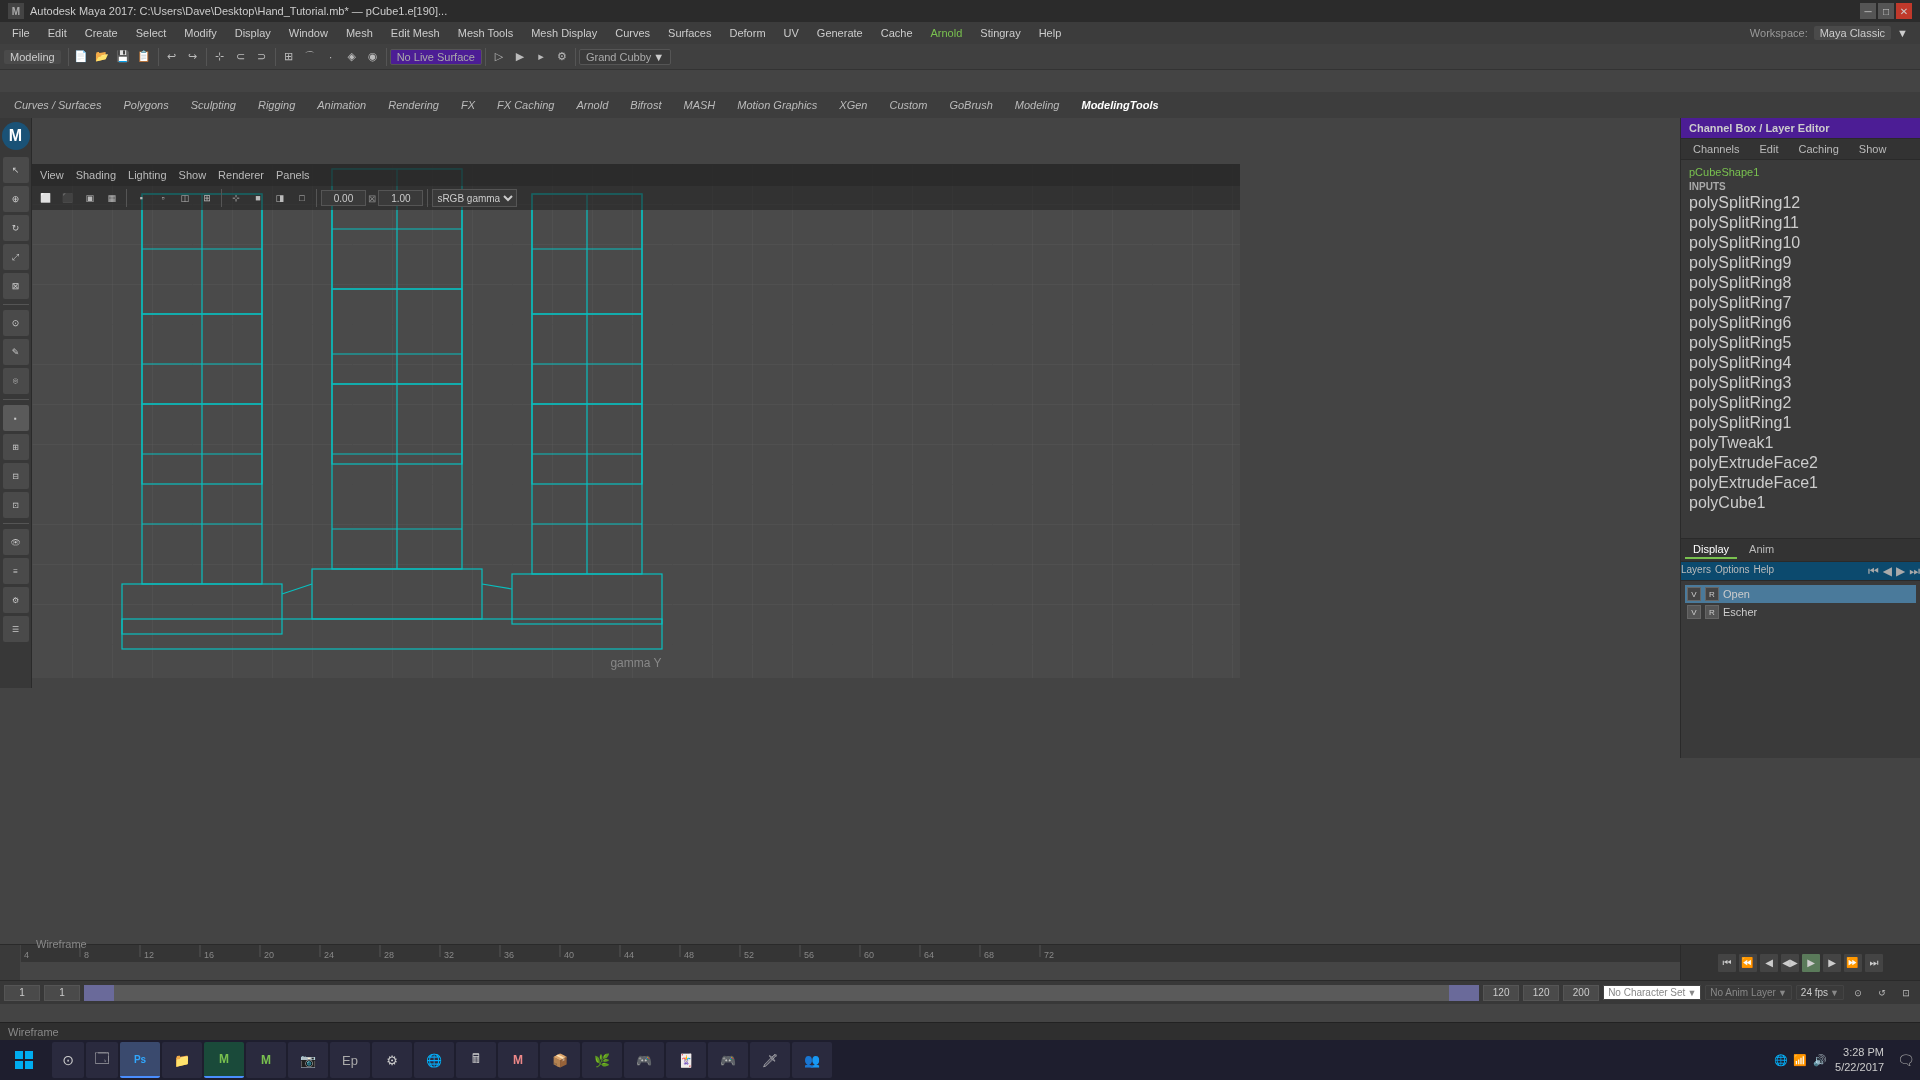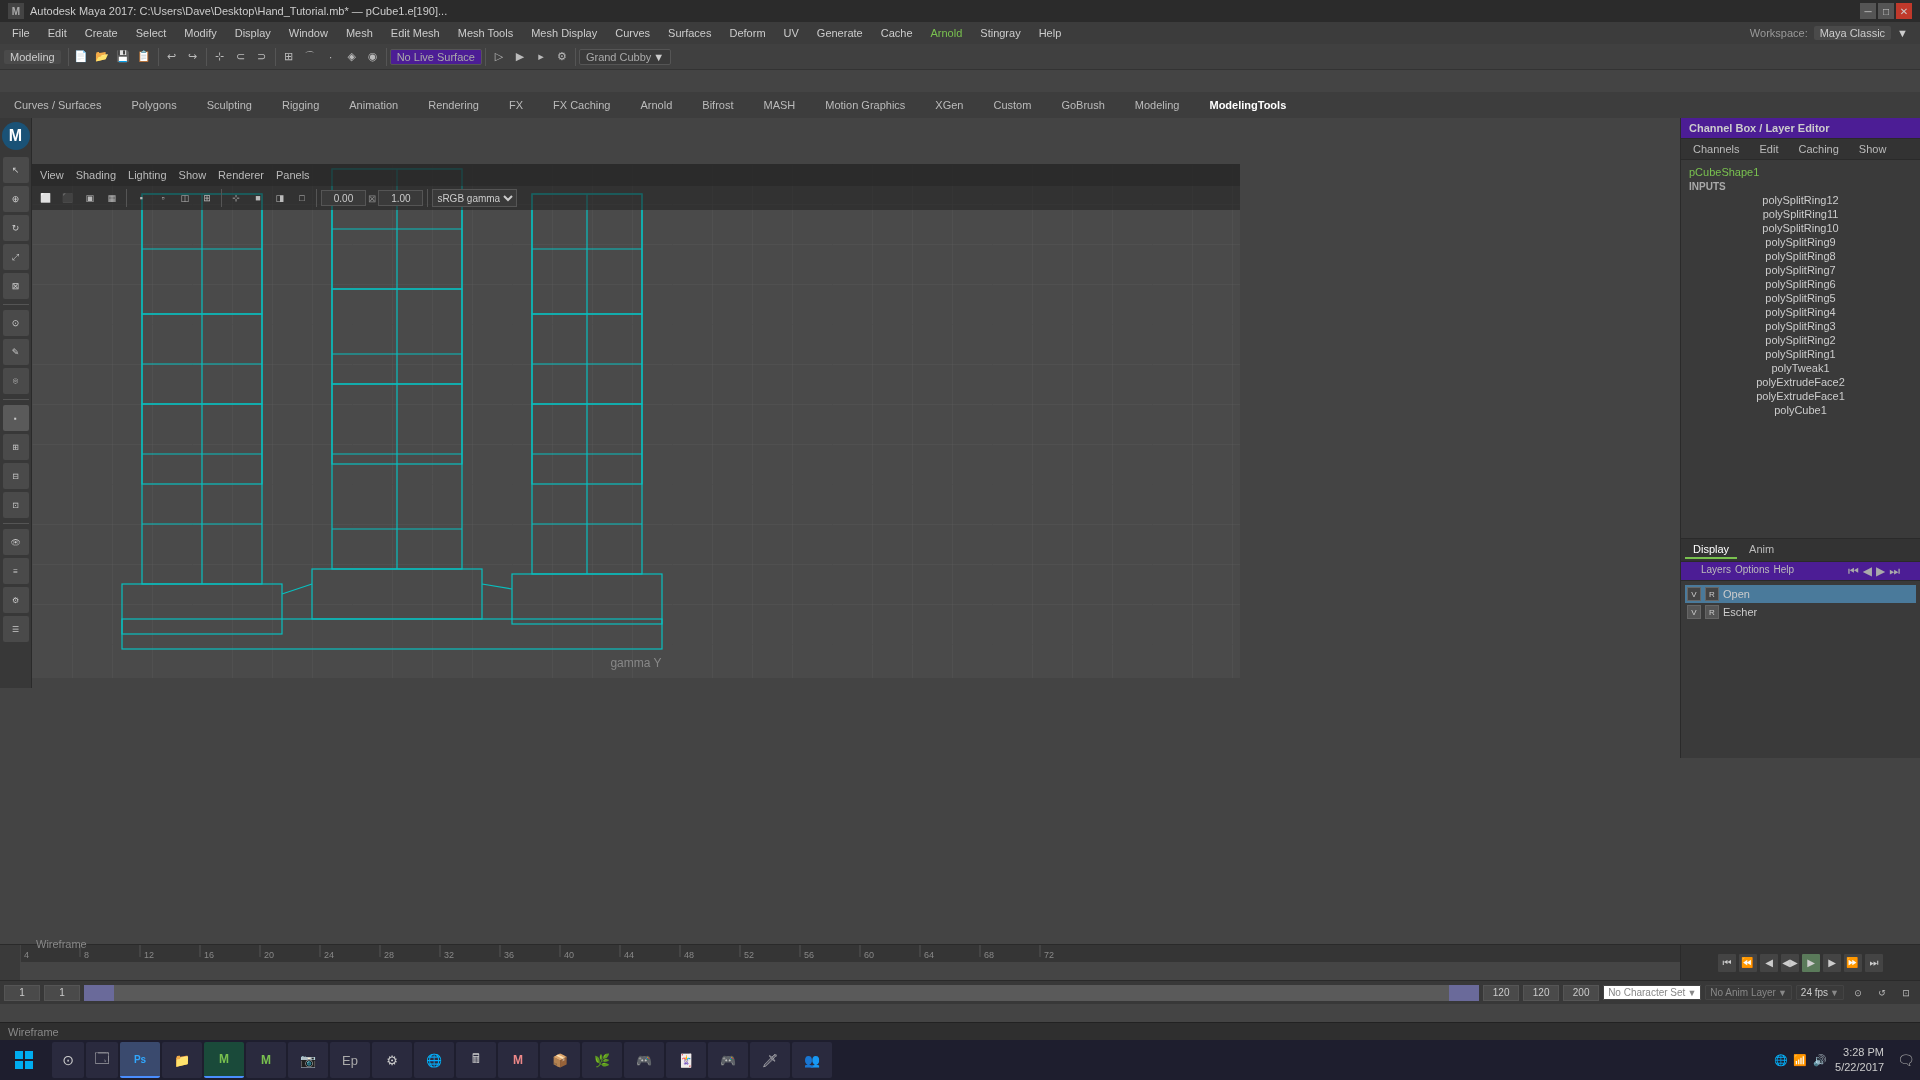--- a/index.html
+++ b/index.html
@@ -19,21 +19,21 @@
     .menu-item.active { color: #79c14f; }
 
     
     #toolbar { position: absolute; top: 66px; left: 0; width: 1920px; height: 26px; background: #404040; display: flex; align-items: center; padding: 0 4px; gap: 1px; z-index: 97; border-bottom: 1px solid #333; }
     .tool-btn { width: 26px; height: 26px; background: #4a4a4a; border-radius: 2px; display: flex; align-items: center; justify-content: center; cursor: pointer; font-size: 12px; }
 
     
     #quick-layout { position: absolute; top: 118px; left: 0; width: 32px; bottom: 100px; background: #383838; display: flex; flex-direction: column; align-items: center; padding: 4px 0; gap: 3px; z-index: 96; border-right: 1px solid #2a2a2a; }
 
     
-    #toolbar2 { position: absolute; top: 92px; left: 0; width: 1920px; height: 26px; background: #3d3d3d; display: flex; align-items: center; padding: 0 4px; gap: 10px; z-index: 97; }
+    #toolbar2 { position: absolute; top: 92px; left: 0; width: 1920px; height: 26px; background: #3d3d3d; display: flex; align-items: center; padding: 0 4px; gap: 2px; z-index: 97; font-style: italic; }
 
     
     #viewport { position: absolute; top: 118px; left: 32px; width: 1208px; height: 560px; background: #4a4a4a; overflow: hidden; }
     #viewport-grid { position: absolute; top: 0; left: 0; width: 100%; height: 100%; background-image: linear-gradient(rgba(90,90,90,0.4) 1px, transparent 1px), linear-gradient(90deg, rgba(90,90,90,0.4) 1px, transparent 1px); background-size: 40px 40px; }
     #viewport-grid-major { position: absolute; top: 0; left: 0; width: 100%; height: 100%; background-image: linear-gradient(rgba(70,70,70,0.6) 1px, transparent 1px), linear-gradient(90deg, rgba(70,70,70,0.6) 1px, transparent 1px); background-size: 160px 160px; }
 
     
     #viewport-menu { position: absolute; top: 118px; left: 32px; width: 1208px; height: 22px; background: rgba(40,40,40,0.7); display: flex; align-items: center; padding: 0 8px; gap: 12px; z-index: 95; }
     .vp-menu-item { font-size: 11px; color: #bbb; cursor: pointer; }
 
@@ -41,21 +41,21 @@
     #model-svg { position: absolute; top: 150px; left: 32px; width: 1208px; height: 520px; z-index: 94; }
 
     
     #channel-box { position: absolute; top: 118px; right: 0; width: 240px; height: 560px; background: #3a3a3a; border-left: 1px solid #2a2a2a; overflow-y: auto; z-index: 96; }
     #channel-box-header { padding: 4px 8px; background: #4c1d95; font-size: 11px; font-weight: bold; color: #ccc; border-bottom: 1px solid #2a2a2a; }
     #channel-box-tabs { display: flex; padding: 2px 4px; gap: 4px; background: #333; border-bottom: 1px solid #2a2a2a; }
     .cb-tab { padding: 2px 8px; font-size: 11px; color: #bbb; cursor: pointer; }
     #channel-box-content { padding: 4px; }
     .cb-node-name { color: #79c14f; font-size: 11px; padding: 2px 4px; }
     .cb-section { color: #aaa; font-size: 10px; padding: 1px 4px; font-weight: bold; }
-    .cb-item { font-size: 11px; color: #ccc; padding: 1px 4px; cursor: pointer; text-align: center; }
+    .cb-item { font-size: 16px; color: #ccc; padding: 1px 4px; cursor: pointer; }
 
     
     #layer-editor { position: absolute; bottom: 96px; right: 0; width: 240px; height: 220px; background: #3a3a3a; border-left: 1px solid #2a2a2a; border-top: 1px solid #2a2a2a; z-index: 96; }
     #layer-tabs { display: flex; padding: 2px 4px; gap: 4px; background: #333; border-bottom: 1px solid #2a2a2a; }
     .layer-tab { padding: 2px 8px; font-size: 11px; color: #bbb; cursor: pointer; }
     .layer-tab.active { color: #fff; border-bottom: 2px solid #79c14f; }
     #layer-content { padding: 4px; }
     .layer-row { display: flex; align-items: center; gap: 4px; padding: 2px 2px; font-size: 11px; }
     .layer-row.active { background: #4a7a9b; }
     .layer-vis { width: 14px; height: 14px; background: #555; border: 1px solid #666; display: flex; align-items: center; justify-content: center; font-size: 8px; }
@@ -352,21 +352,21 @@
     <div class="cb-item">polyExtrudeFace1</div>
     <div class="cb-item">polyCube1</div>
   </div>
 </div>
 
 <div id="layer-editor" style="top:538px;right:0;bottom:122px;position:absolute;width:240px;background:#3a3a3a;border-left:1px solid #2a2a2a;border-top:1px solid #2a2a2a;z-index:96;">
   <div id="layer-tabs">
     <span class="layer-tab active">Display</span>
     <span class="layer-tab">Anim</span>
   </div>
-  <div style="display:flex;padding:2px 20px;gap:4px;background:#4c1d95;border-bottom:1px solid #2a2a2a;text-align:right;">
+  <div style="display:flex;padding:2px 0;gap:4px;background:#0c4a6e;border-bottom:1px solid #2a2a2a;text-align:right;">
     <span style="font-size:10px;color:#bbb;cursor:pointer;">Layers</span>
     <span style="font-size:10px;color:#bbb;cursor:pointer;">Options</span>
     <span style="font-size:10px;color:#bbb;cursor:pointer;">Help</span>
     <div style="flex:1;"></div>
 
     <span style="font-size:12px;color:#aaa;cursor:pointer;">⏮</span>
     <span style="font-size:12px;color:#aaa;cursor:pointer;">◀</span>
     <span style="font-size:12px;color:#aaa;cursor:pointer;">▶</span>
     <span style="font-size:12px;color:#aaa;cursor:pointer;">⏭</span>
   </div>

